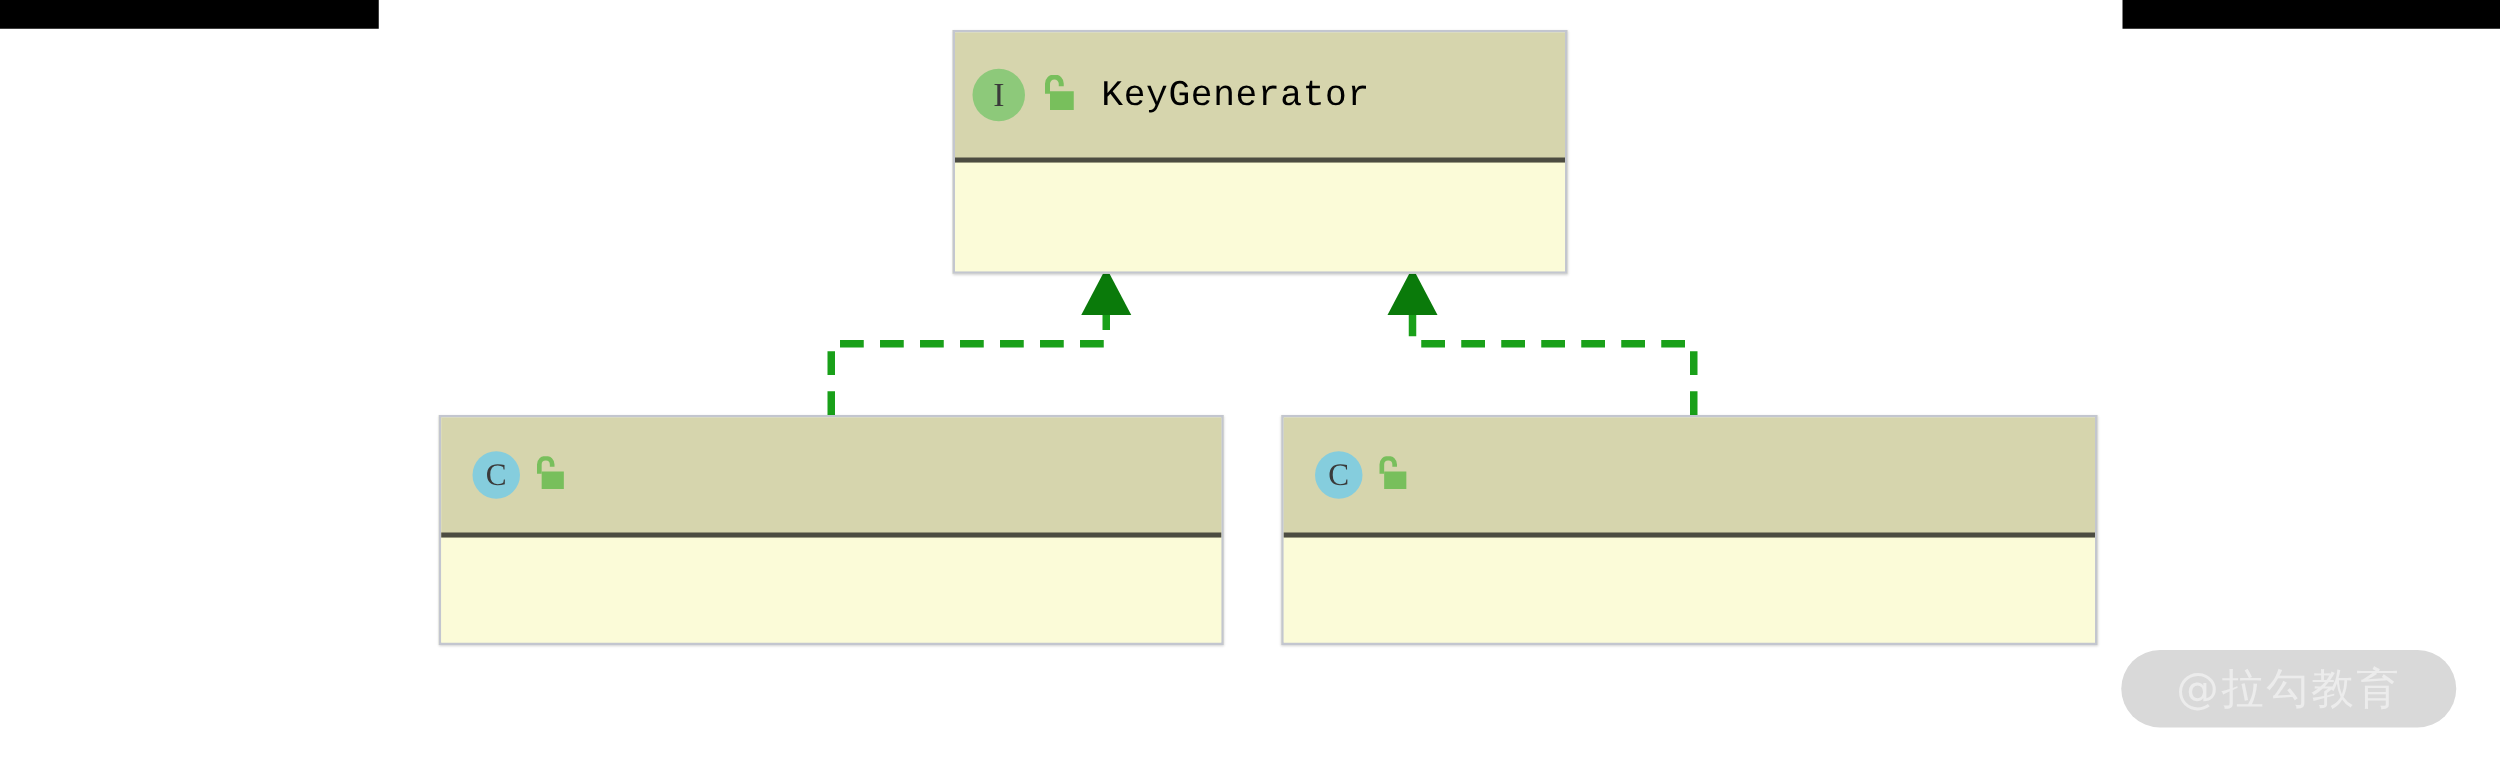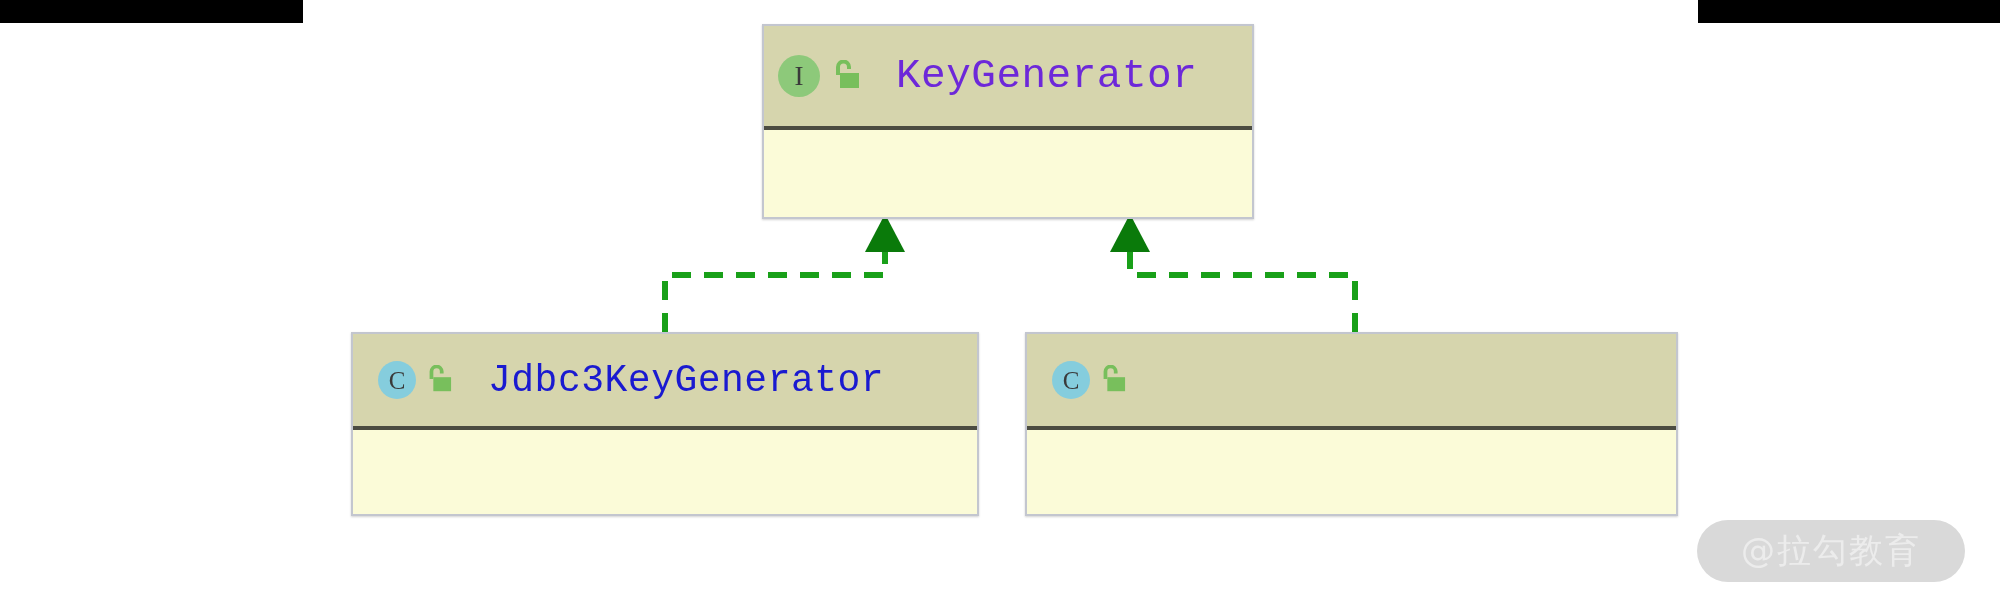--- a/index.html
+++ b/index.html
@@ -83,23 +83,23 @@
     left: 762px;
     top: 24px;
     width: 492px;
     height: 195px;
   }
   #iface-box .uml-header { height: 104px; padding-left: 14px; }
   #iface-box .uml-body   { height: 87px; }
   #iface-box .stereo-circle { width: 42px; height: 42px; font-size: 27px; }
   #iface-box .lock-icon { margin-left: 10px; }
   #iface-box .uml-title {
-    font-size: 41px;
-    color: #6d28d9;
-    margin-left: 36px;
+    font-size: 29px;
+    color: #000000;
+    margin-left: 21px;
   }
 
   
   .class-box { top: 332px; height: 184px; }
   .class-box .uml-header { height: 96px; padding-left: 25px; }
   .class-box .uml-body   { height: 84px; }
   .class-box .stereo-circle { width: 38px; height: 38px; font-size: 25px; }
   .class-box .lock-icon { margin-left: 8px; }
   .class-box .uml-title {
     font-size: 38px;
@@ -173,21 +173,20 @@
     <div class="uml-body"></div>
   </div>
 
   <div class="uml-box class-box" id="class-box-left">
     <div class="uml-header">
       <span class="stereo-circle klass">C</span>
       <svg class="lock-icon" width="28" height="30" viewBox="0 0 30 32" xmlns="http://www.w3.org/2000/svg">
         <path d="M8 15 L8 7 A5.5 5.5 0 0 1 19 7 L19 9" fill="none" stroke="#78bf5c" stroke-width="4"></path>
         <rect x="10" y="13" width="19" height="15" fill="#78bf5c"></rect>
       </svg>
-      <span class="uml-title">Jdbc3KeyGenerator</span>
     </div>
     <div class="uml-body"></div>
   </div>
 
   <div class="uml-box class-box" id="class-box-right">
     <div class="uml-header">
       <span class="stereo-circle klass">C</span>
       <svg class="lock-icon" width="28" height="30" viewBox="0 0 30 32" xmlns="http://www.w3.org/2000/svg">
         <path d="M8 15 L8 7 A5.5 5.5 0 0 1 19 7 L19 9" fill="none" stroke="#78bf5c" stroke-width="4"></path>
         <rect x="10" y="13" width="19" height="15" fill="#78bf5c"></rect>

